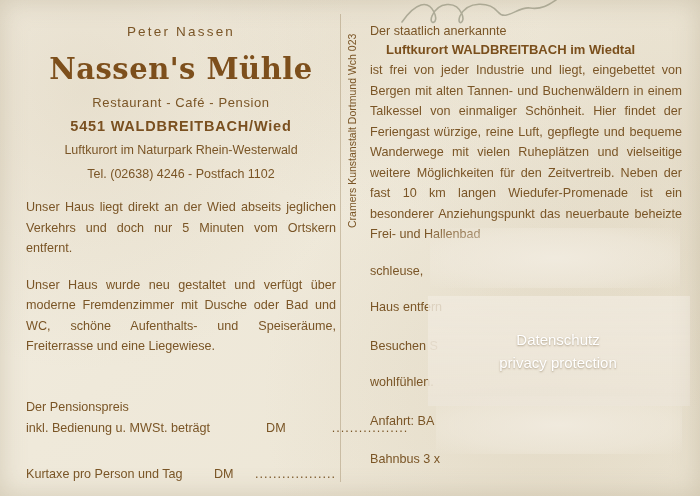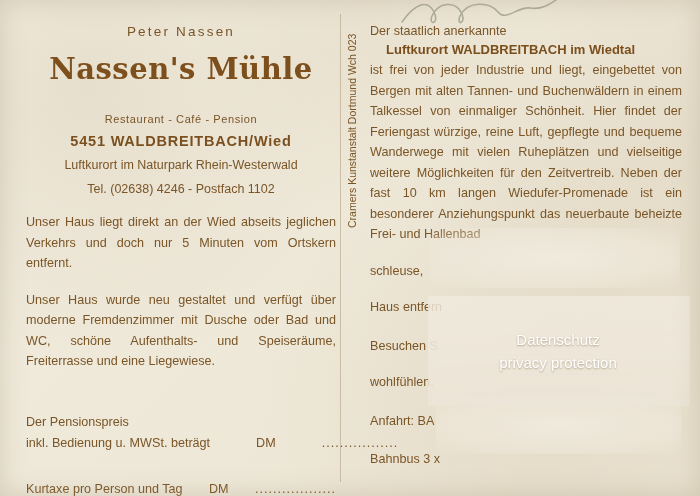--- a/index.html
+++ b/index.html
@@ -58,23 +58,23 @@
     text-align: center;
     font-family: "DejaVu Serif", serif;
     font-weight: bold;
     font-size: 29px;
     color: #7d4f1c;
     margin-top: 13px;
     letter-spacing: 0.5px;
   }
   .biz-sub {
     text-align: center;
-    font-size: 11px;
-    color: #7a5526;
-    margin-top: 27px;
+    font-size: 13px;
+    color: #7a5526;
+    margin-top: 9px;
     letter-spacing: 0.6px;
   }
   .biz-addr {
     text-align: center;
     font-size: 14.5px;
     font-weight: bold;
     color: #7a5020;
     margin-top: 8px;
     letter-spacing: 0.8px;
   }
@@ -105,21 +105,21 @@
     font-size: 12.6px;
     color: #7a5526;
     line-height: 20px;
   }
   .price-row {
     display: flex;
     align-items: baseline;
     justify-content: space-between;
   }
   .price-row .label { white-space: nowrap; }
-  .price-row .cur { }
+  .price-row .cur { margin-left: 10px; }
   .dots { letter-spacing: 1px; }
   .price-line2 { margin-top: 1px; gap: 46px; }
   .kurtaxe { margin-top: 26px; }
 
   
   .divider {
     position: absolute;
     left: 340px;
     top: 14px;
     bottom: 14px;

